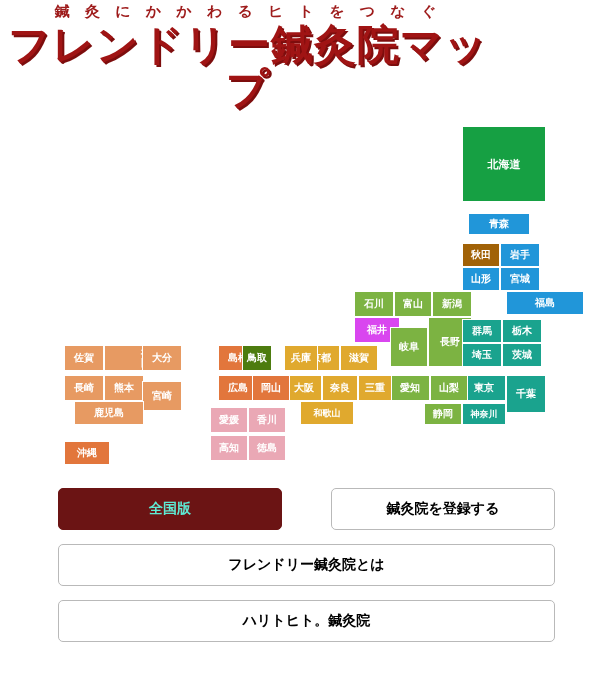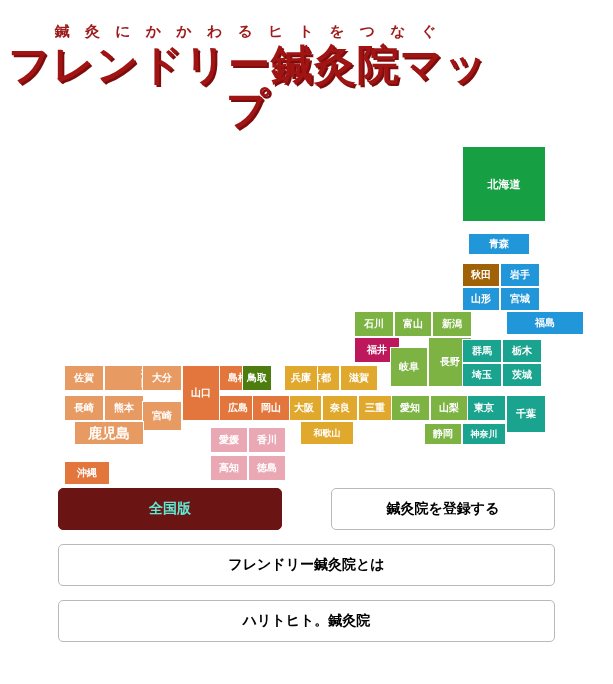--- a/index.html
+++ b/index.html
@@ -16,21 +16,21 @@
   }
   .page {
     width: 613px;
     height: 684px;
     position: relative;
   }
 
   
   .header {
     width: 496px;
-    padding-top: 24px;
+    padding-top: 4px;
     text-align: center;
     user-select: none;
   }
   .header-sub {
     font-size: 15px;
     font-weight: bold;
     color: #9e1b1b;
     letter-spacing: 5px;
     line-height: 1;
     margin-bottom: 4px;
@@ -125,21 +125,21 @@
       <div class="pref" style="left: 462px; top: 9px; width: 84px; height: 76px; background: rgb(22, 160, 67); font-size: 11px;">北海道</div>
       <div class="pref" style="left: 468px; top: 96px; width: 62px; height: 22px; background: rgb(33, 150, 217);">青森</div>
       <div class="pref" style="left: 462px; top: 126px; width: 38px; height: 24px; background: #a16207;">秋田</div>
       <div class="pref" style="left: 500px; top: 126px; width: 40px; height: 24px; background: rgb(33, 150, 217);">岩手</div>
       <div class="pref" style="left: 462px; top: 150px; width: 38px; height: 24px; background: rgb(33, 150, 217);">山形</div>
       <div class="pref" style="left: 500px; top: 150px; width: 40px; height: 24px; background: rgb(33, 150, 217);">宮城</div>
       <div class="pref" style="left: 462px; top: 174px; width: 78px; height: 24px; background: rgb(33, 150, 217); margin-left: 44px;">福島</div>
       <div class="pref" style="left: 354px; top: 174px; width: 40px; height: 26px; background: rgb(124, 179, 66);">石川</div>
       <div class="pref" style="left: 394px; top: 174px; width: 38px; height: 26px; background: rgb(124, 179, 66);">富山</div>
       <div class="pref" style="left: 432px; top: 174px; width: 40px; height: 26px; background: rgb(124, 179, 66);">新潟</div>
-      <div class="pref" style="left: 354px; top: 200px; width: 46px; height: 26px; background: #be185d;">福井</div>
+      <div class="pref" style="left: 354px; top: 200px; width: 46px; height: 26px; background: #d946ef;">福井</div>
       <div class="pref" style="left: 390px; top: 210px; width: 38px; height: 40px; background: rgb(124, 179, 66);">岐阜</div>
       <div class="pref" style="left: 428px; top: 200px; width: 44px; height: 50px; background: rgb(124, 179, 66);">長野</div>
       <div class="pref" style="left: 462px; top: 202px; width: 40px; height: 24px; background: rgb(26, 163, 142);">群馬</div>
       <div class="pref" style="left: 502px; top: 202px; width: 40px; height: 24px; background: rgb(26, 163, 142);">栃木</div>
       <div class="pref" style="left: 462px; top: 226px; width: 40px; height: 24px; background: rgb(26, 163, 142);">埼玉</div>
       <div class="pref" style="left: 502px; top: 226px; width: 40px; height: 24px; background: rgb(26, 163, 142);">茨城</div>
       <div class="pref" style="left: 462px; top: 258px; width: 44px; height: 26px; background: rgb(26, 163, 142);">東京</div>
       <div class="pref" style="left: 506px; top: 258px; width: 40px; height: 38px; background: rgb(26, 163, 142);">千葉</div>
       <div class="pref" style="left: 424px; top: 286px; width: 38px; height: 22px; background: rgb(124, 179, 66);">静岡</div>
       <div class="pref" style="left: 462px; top: 286px; width: 44px; height: 22px; background: rgb(26, 163, 142); font-size: 9px;">神奈川</div>
@@ -149,32 +149,31 @@
       <div class="pref" style="left: 302px; top: 228px; width: 38px; height: 26px; background: rgb(224, 169, 46);">京都</div>
       <div class="pref" style="left: 284px; top: 228px; width: 34px; height: 26px; background: rgb(224, 169, 46);">兵庫</div>
       <div class="pref" style="left: 286px; top: 258px; width: 36px; height: 26px; background: rgb(224, 169, 46);">大阪</div>
       <div class="pref" style="left: 322px; top: 258px; width: 36px; height: 26px; background: rgb(224, 169, 46);">奈良</div>
       <div class="pref" style="left: 358px; top: 258px; width: 34px; height: 26px; background: rgb(224, 169, 46);">三重</div>
       <div class="pref" style="left: 300px; top: 284px; width: 54px; height: 24px; background: rgb(224, 169, 46); font-size: 9px;">和歌山</div>
       <div class="pref" style="left: 218px; top: 228px; width: 40px; height: 26px; background: rgb(226, 118, 60);">島根</div>
       <div class="pref" style="left: 242px; top: 228px; width: 30px; height: 26px; background: #4d7c0f;">鳥取</div>
       <div class="pref" style="left: 218px; top: 258px; width: 40px; height: 26px; background: rgb(226, 118, 60);">広島</div>
       <div class="pref" style="left: 252px; top: 258px; width: 38px; height: 26px; background: rgb(226, 118, 60);">岡山</div>
-      <div class="pref" style="left: 182px; top: 228px; width: 38px; height: 56px; background: rgb(226, 118, 60);">山口</div>
       <div class="pref" style="left: 210px; top: 290px; width: 38px; height: 26px; background: rgb(234, 168, 181);">愛媛</div>
       <div class="pref" style="left: 248px; top: 290px; width: 38px; height: 26px; background: rgb(234, 168, 181);">香川</div>
       <div class="pref" style="left: 210px; top: 318px; width: 38px; height: 26px; background: rgb(234, 168, 181);">高知</div>
       <div class="pref" style="left: 248px; top: 318px; width: 38px; height: 26px; background: rgb(234, 168, 181);">徳島</div>
       <div class="pref" style="left: 64px; top: 228px; width: 40px; height: 26px; background: rgb(231, 154, 98);">佐賀</div>
       <div class="pref" style="left: 104px; top: 228px; width: 40px; height: 26px; background: rgb(231, 154, 98); padding-left: 41px;">福岡</div>
       <div class="pref" style="left: 142px; top: 228px; width: 40px; height: 26px; background: rgb(231, 154, 98);">大分</div>
       <div class="pref" style="left: 64px; top: 258px; width: 40px; height: 26px; background: rgb(231, 154, 98);">長崎</div>
       <div class="pref" style="left: 104px; top: 258px; width: 40px; height: 26px; background: rgb(231, 154, 98);">熊本</div>
       <div class="pref" style="left: 142px; top: 264px; width: 40px; height: 30px; background: rgb(231, 154, 98);">宮崎</div>
-      <div class="pref" style="left: 74px; top: 284px; width: 70px; height: 24px; background: rgb(231, 154, 98); font-size: 14px;">鹿児島</div>
+      <div class="pref" style="left: 74px; top: 284px; width: 70px; height: 24px; background: rgb(231, 154, 98); font-size: 10px;">鹿児島</div>
       <div class="pref" style="left: 64px; top: 324px; width: 46px; height: 24px; background: rgb(226, 118, 60);">沖縄</div>
     </div>
 
   <div class="buttons">
     <div class="btn-row">
       <div class="btn btn-half btn-primary">全国版</div>
       <div class="btn btn-half">鍼灸院を登録する</div>
     </div>
     <div class="btn btn-full">フレンドリー鍼灸院とは</div>
     <div class="btn btn-full">ハリトヒト。鍼灸院</div>

